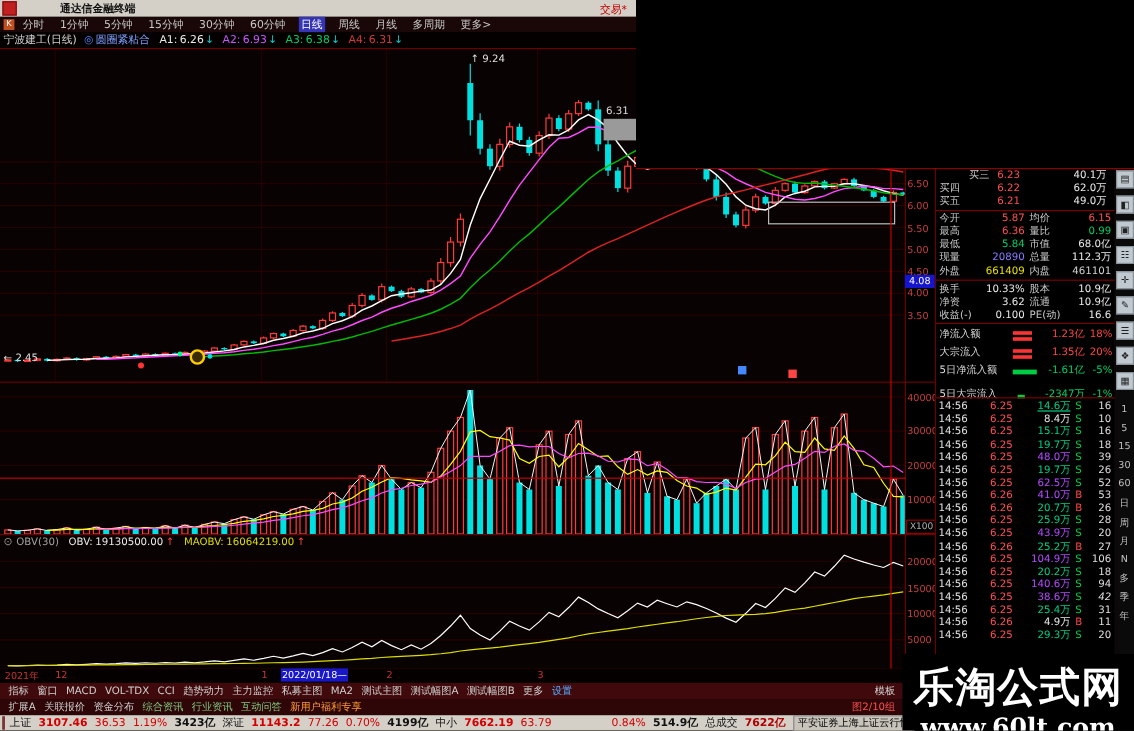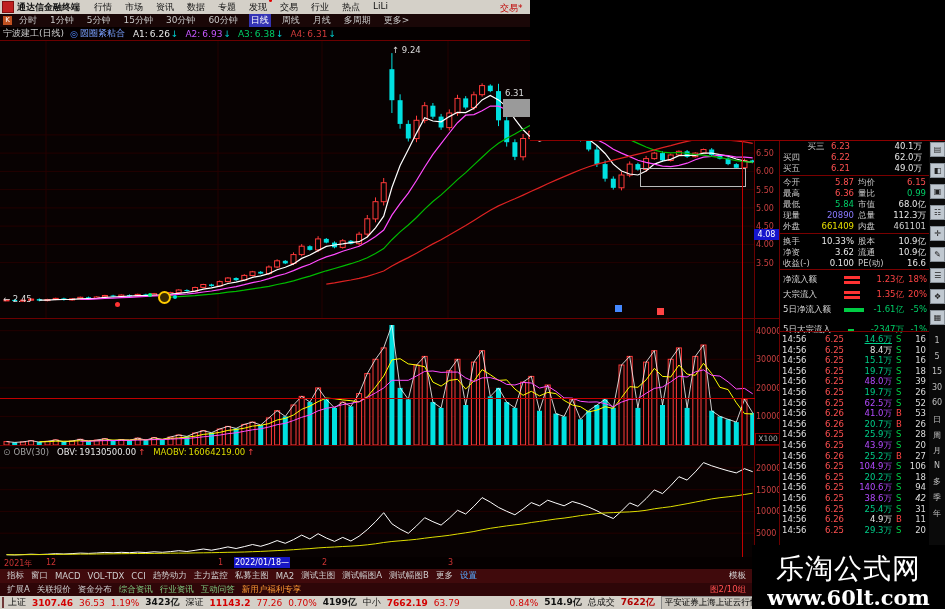--- a/index.html
+++ b/index.html
@@ -5,21 +5,21 @@
   html,body{margin:0;padding:0;background:#222;}
   #screen{position:relative;width:945px;height:609px;background:#000;overflow:hidden;
     font-family:"DejaVu Sans","Liberation Sans",sans-serif;cursor:default;}
   .abs{position:absolute;}
   .hline{position:absolute;height:1px;background:#6b0000;}
   .vline{position:absolute;width:1px;background:#6b0000;}
   
   #menubar{position:absolute;left:0;top:0;width:530px;height:14px;background:#d4d0c8;
     display:flex;align-items:center;font-size:9px;color:#111;}
   #logo{width:10px;height:10px;background:#c02020;margin:0 3px 0 2px;border:1px solid #801010;}
-  #app-title{margin-right:14px;font-weight:bold;font-size:9px;}
+  #app-title{margin-right:14px;font-weight:bold;font-size:9px;margin-left:33px;}
   .menu-item{margin-right:13px;position:relative;}
   .menu-dot{position:absolute;right:-5px;top:-2px;width:3px;height:3px;background:#e00000;border-radius:50%;}
   #menu-right{position:absolute;left:500px;top:2px;color:#c00000;font-size:9px;}
   
   #tfbar{position:absolute;left:0;top:14px;width:530px;height:13px;background:#1a0707;
     display:flex;align-items:center;font-size:9px;color:#c8c8c8;}
   #tf-icon{width:9px;height:9px;background:#c05020;margin:0 5px 0 3px;font-size:7px;color:#fff;line-height:9px;text-align:center;}
   .tf-item{margin-right:9px;padding:0 2px;}
   .tf-active{background:#3434b4;color:#fff;}
   
@@ -78,43 +78,31 @@
   .marker{position:absolute;border-radius:50%;}
   #crosshair-v{position:absolute;width:1px;background:#c00000;z-index:5;}
   #crosshair-h{position:absolute;height:1px;background:#c00000;z-index:5;}
   #axis-tag{position:absolute;left:754px;top:229px;width:25px;height:11px;background:#1515cc;color:#fff;
     font-size:8px;text-align:center;line-height:11px;z-index:6;}
   #topmask{position:absolute;left:530px;top:0;width:415px;height:140px;background:#000;z-index:50;}
   #maskline{position:absolute;left:530px;top:140px;width:415px;height:1px;background:#8b0000;z-index:51;}
   
   #watermark{position:absolute;left:752px;top:545px;width:193px;height:64px;background:#000;z-index:60;
     color:#fff;text-align:center;}
-  #wm1{font-size:28px;font-weight:normal;letter-spacing:1px;margin-top:5px;}
+  #wm1{font-size:34px;font-weight:bold;letter-spacing:1px;margin-top:5px;}
   #wm2{font-family:"DejaVu Serif","Liberation Serif",serif;font-size:21px;font-weight:bold;margin-top:-3px;}
 </style>
 </head>
 <body>
 
 <div id="screen">
 
   <div id="menubar">
     <div id="logo"></div>
     <div id="app-title">通达信金融终端</div>
-    <div id="menu-items" style="display:flex;">
-        <div class="menu-item">行情</div>
-        <div class="menu-item">市场</div>
-        <div class="menu-item">资讯</div>
-        <div class="menu-item">数据</div>
-        <div class="menu-item">专题</div>
-        <div class="menu-item">发现<div class="menu-dot"></div></div>
-        <div class="menu-item">交易</div>
-        <div class="menu-item">行业</div>
-        <div class="menu-item">热点</div>
-        <div class="menu-item">LiLi</div>
-      </div>
     <div id="menu-right">交易*</div>
   </div>
 
   <div id="tfbar">
     <div id="tf-icon">K</div>
     <div id="tf-items" style="display:flex;">
         <div class="tf-item">分时</div>
         <div class="tf-item">1分钟</div>
         <div class="tf-item">5分钟</div>
         <div class="tf-item">15分钟</div>

